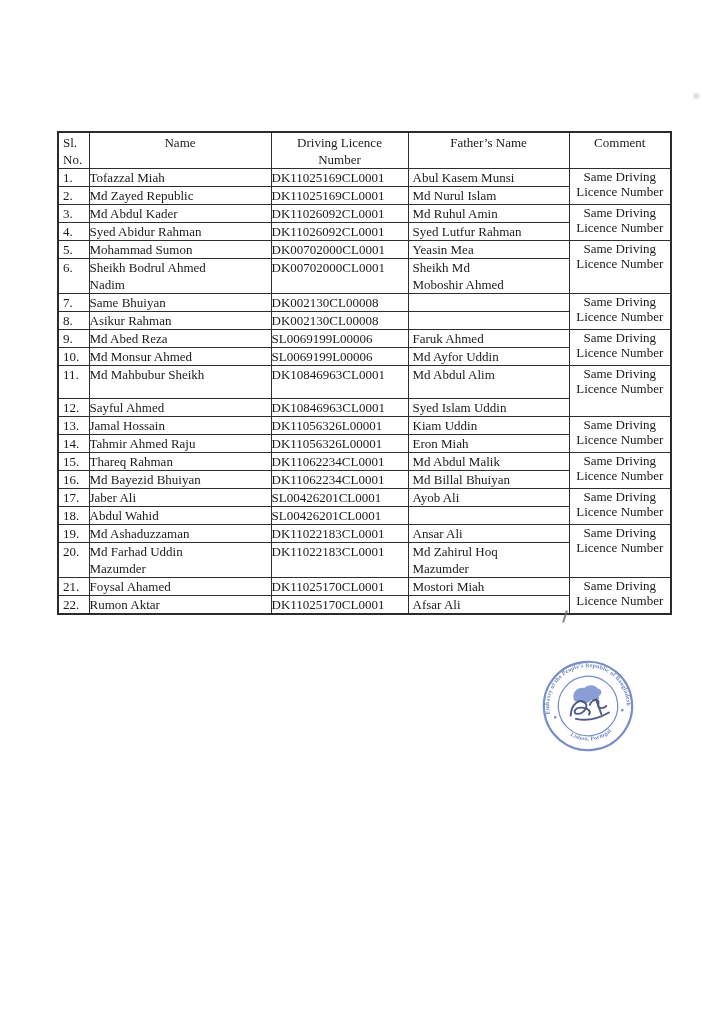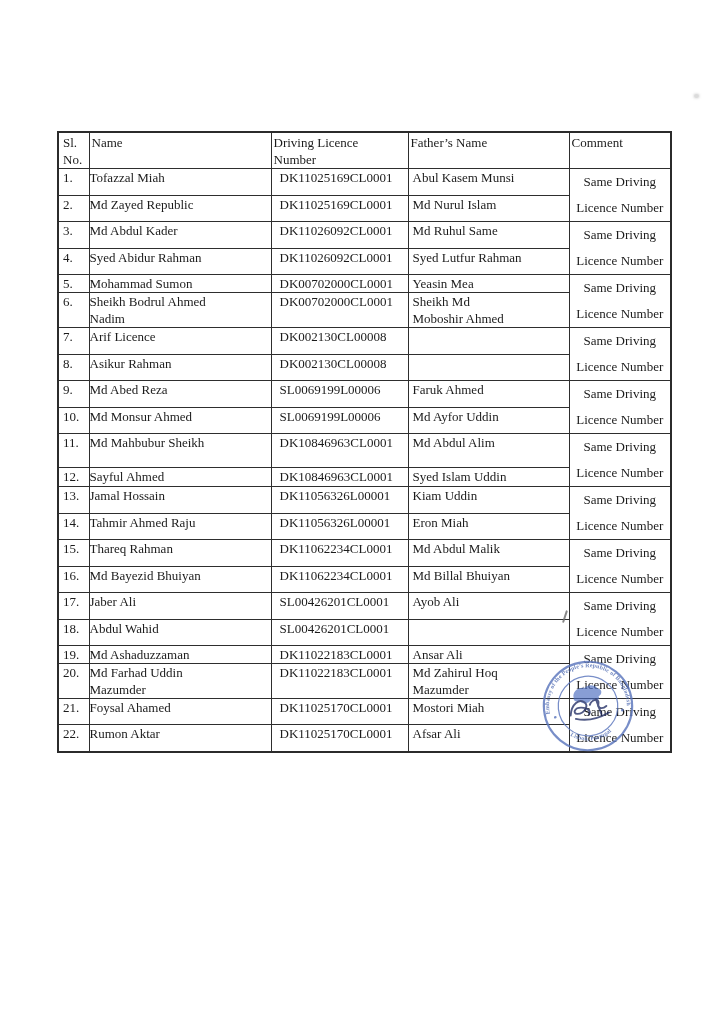--- a/index.html
+++ b/index.html
@@ -23,34 +23,34 @@
     font-size:13px;
     line-height:17px;
     vertical-align:top;
     white-space:pre-line;
     overflow:hidden;
     padding:0 3px 0 7px;
   }
   thead tr{height:34px;}
   th{
     font-weight:normal;
-    text-align:left;
+    text-align:center;
     padding:1px 2px 0 2px;
   }
   th.col0{text-align:left;padding-left:4px;}
   tbody tr{height:18px;}
   tbody tr:nth-child(6),tbody tr:nth-child(20){height:32px;}
   tbody tr:nth-child(11){height:33px;}
   td.col0{padding-left:4px;}
   td.col1{padding-left:0;}
-  td.col2{padding-left:8px;}
+  td.col2{padding-left:0;}
   td.col3{padding-left:4px;}
   td.comment{
     text-align:center;
-    line-height:26px;
+    line-height:15px;
     padding:0 6px;
   }
   .stamp{
     position:absolute;
     left:540px;top:658px;
     width:96px;height:96px;
     transform:rotate(-6deg);
     opacity:.82;
   }
   .stamp text{
@@ -111,21 +111,21 @@
         <tr>
           <td class="col0">2.</td>
           <td class="col1">Md Zayed Republic</td>
           <td class="col2">DK11025169CL0001</td>
           <td class="col3">Md Nurul Islam</td>
         </tr>
         <tr>
           <td class="col0">3.</td>
           <td class="col1">Md Abdul Kader</td>
           <td class="col2">DK11026092CL0001</td>
-          <td class="col3">Md Ruhul Same</td>
+          <td class="col3">Md Ruhul Amin</td>
           <td class="col4 comment" rowspan="2">Same Driving
 Licence Number</td>
         </tr>
         <tr>
           <td class="col0">4.</td>
           <td class="col1">Syed Abidur Rahman</td>
           <td class="col2">DK11026092CL0001</td>
           <td class="col3">Syed Lutfur Rahman</td>
         </tr>
         <tr>
@@ -139,21 +139,21 @@
         <tr>
           <td class="col0">6.</td>
           <td class="col1">Sheikh Bodrul Ahmed
 Nadim</td>
           <td class="col2">DK00702000CL0001</td>
           <td class="col3">Sheikh Md
 Moboshir Ahmed</td>
         </tr>
         <tr>
           <td class="col0">7.</td>
-          <td class="col1">Arif Licence</td>
+          <td class="col1">Same Bhuiyan</td>
           <td class="col2">DK002130CL00008</td>
           <td class="col3"></td>
           <td class="col4 comment" rowspan="2">Same Driving
 Licence Number</td>
         </tr>
         <tr>
           <td class="col0">8.</td>
           <td class="col1">Asikur Rahman</td>
           <td class="col2">DK002130CL00008</td>
           <td class="col3"></td>

